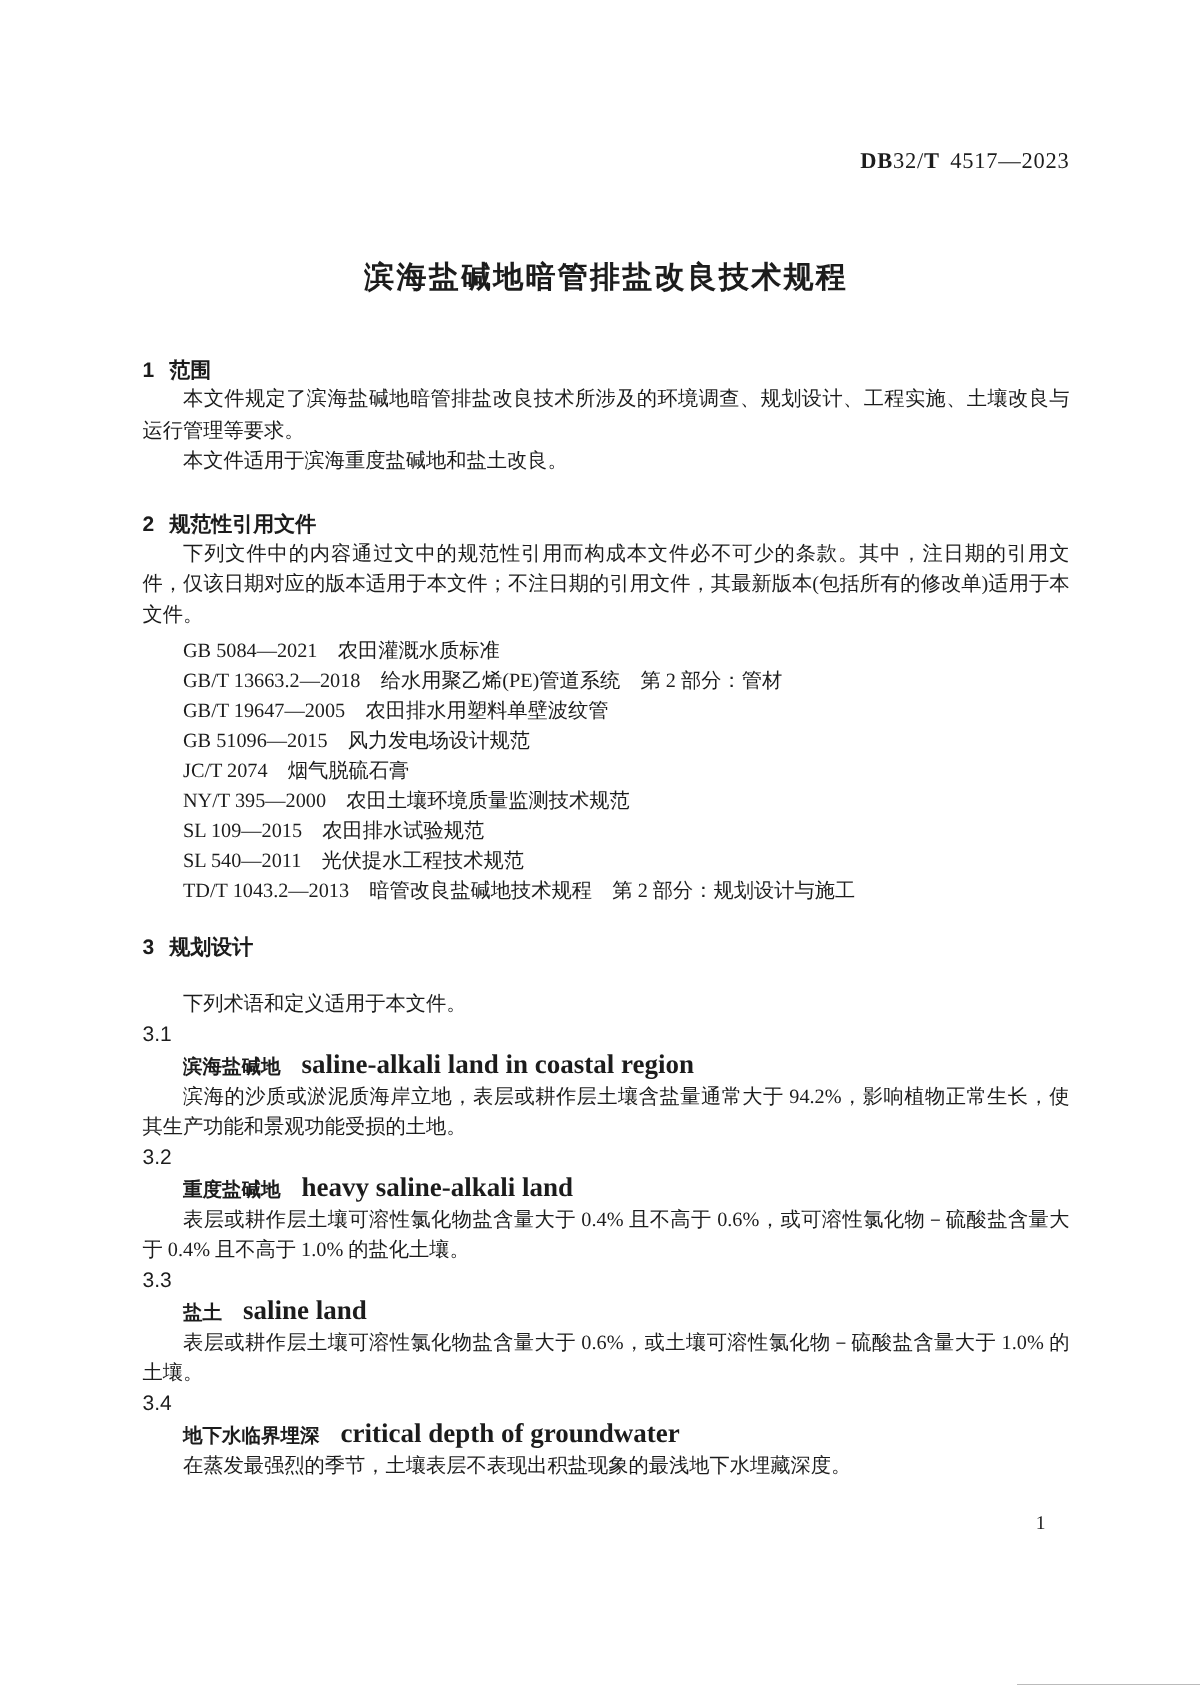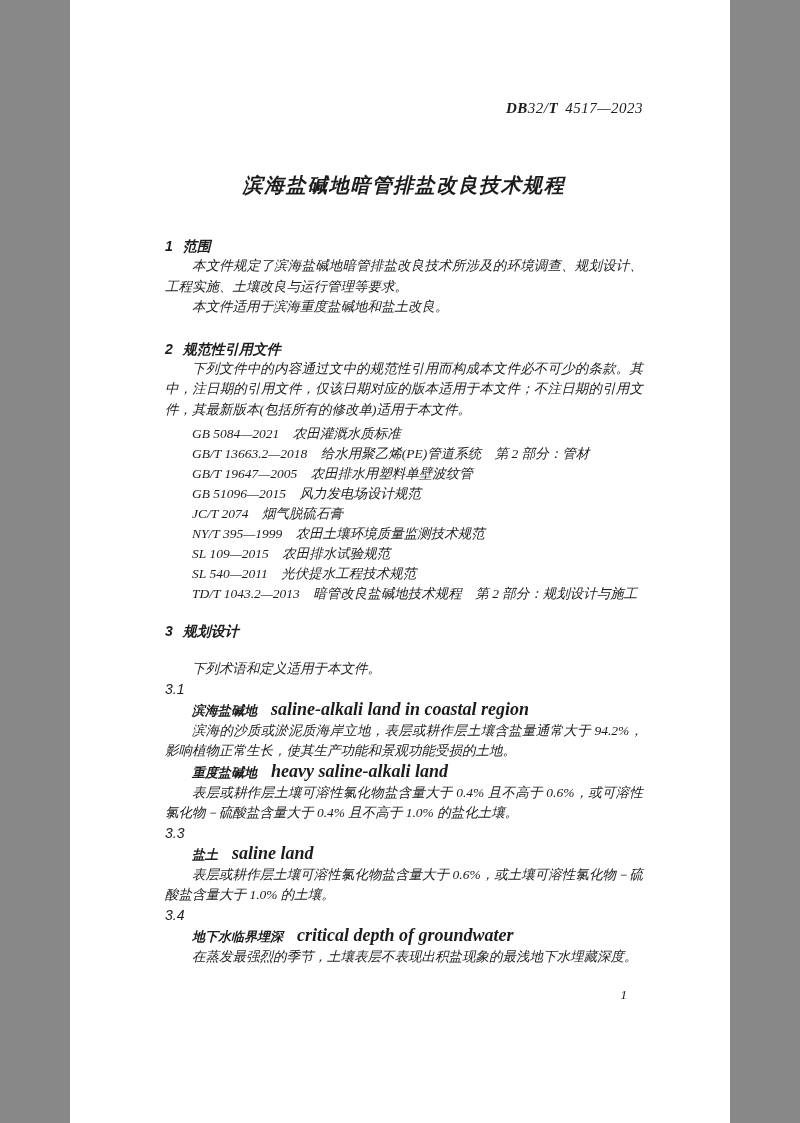--- a/index.html
+++ b/index.html
@@ -1,28 +1,27 @@
 <!DOCTYPE html>
 <html><head>
 <meta charset="utf-8">
 <style>
   html,body{margin:0;padding:0;background:#888;}
   .page{
     position:relative;
-    width:660px;height:1123px;
+    width:800px;height:1123px;
     margin:0 auto;
     background:#ffffff;
     box-sizing:border-box;
     padding-left:95px;padding-right:87px;
     overflow:hidden;
     color:#1c1c1c;
     font-family:"Liberation Serif", serif;
     font-size:13.5px;
     line-height:20px;
-    font-style:italic;
   }
   
   .doc-code{
     margin-top:100px;
     text-align:right;
     font-size:15px;
     line-height:16px;
     letter-spacing:0.5px;
     white-space:nowrap;
   }
@@ -113,36 +112,37 @@
   <p class="body">本文件适用于滨海重度盐碱地和盐土改良。</p>
 
   <div class="sec-h h2"><span>2</span><span class="sec-label">规范性引用文件</span></div>
   <p class="body after-h">下列文件中的内容通过文中的规范性引用而构成本文件必不可少的条款。其中，注日期的引用文件，仅该日期对应的版本适用于本文件；不注日期的引用文件，其最新版本(包括所有的修改单)适用于本文件。</p>
   <div class="refs">
     <div class="ref-line">GB 5084—2021　农田灌溉水质标准</div>
     <div class="ref-line">GB/T 13663.2—2018　给水用聚乙烯(PE)管道系统　第 2 部分：管材</div>
     <div class="ref-line">GB/T 19647—2005　农田排水用塑料单壁波纹管</div>
     <div class="ref-line">GB 51096—2015　风力发电场设计规范</div>
     <div class="ref-line">JC/T 2074　烟气脱硫石膏</div>
-    <div class="ref-line">NY/T 395—1999　农田土壤环境质量监测技术规范</div>
+    <div class="ref-line">NY/T 395—2000　农田土壤环境质量监测技术规范</div>
     <div class="ref-line">SL 109—2015　农田排水试验规范</div>
     <div class="ref-line">SL 540—2011　光伏提水工程技术规范</div>
     <div class="ref-line">TD/T 1043.2—2013　暗管改良盐碱地技术规程　第 2 部分：规划设计与施工</div>
   </div>
 
   <div class="sec-h h3"><span>3</span><span class="sec-label">规划设计</span></div>
   <div class="intro-line">下列术语和定义适用于本文件。</div>
 
   <div>
     <div class="term-num">3.1</div>
     <div class="term-line"><span class="term-zh">滨海盐碱地</span><span class="term-en">saline-alkali land in coastal region</span></div>
     <p class="term-def">滨海的沙质或淤泥质海岸立地，表层或耕作层土壤含盐量通常大于 94.2%，影响植物正常生长，使其生产功能和景观功能受损的土地。</p>
   </div>
 
   <div>
+    <div class="term-num">3.2</div>
     <div class="term-line"><span class="term-zh">重度盐碱地</span><span class="term-en">heavy saline-alkali land</span></div>
     <p class="term-def">表层或耕作层土壤可溶性氯化物盐含量大于 0.4% 且不高于 0.6%，或可溶性氯化物－硫酸盐含量大于 0.4% 且不高于 1.0% 的盐化土壤。</p>
   </div>
 
   <div>
     <div class="term-num">3.3</div>
     <div class="term-line"><span class="term-zh">盐土</span><span class="term-en">saline land</span></div>
     <p class="term-def">表层或耕作层土壤可溶性氯化物盐含量大于 0.6%，或土壤可溶性氯化物－硫酸盐含量大于 1.0% 的土壤。</p>
   </div>
 

